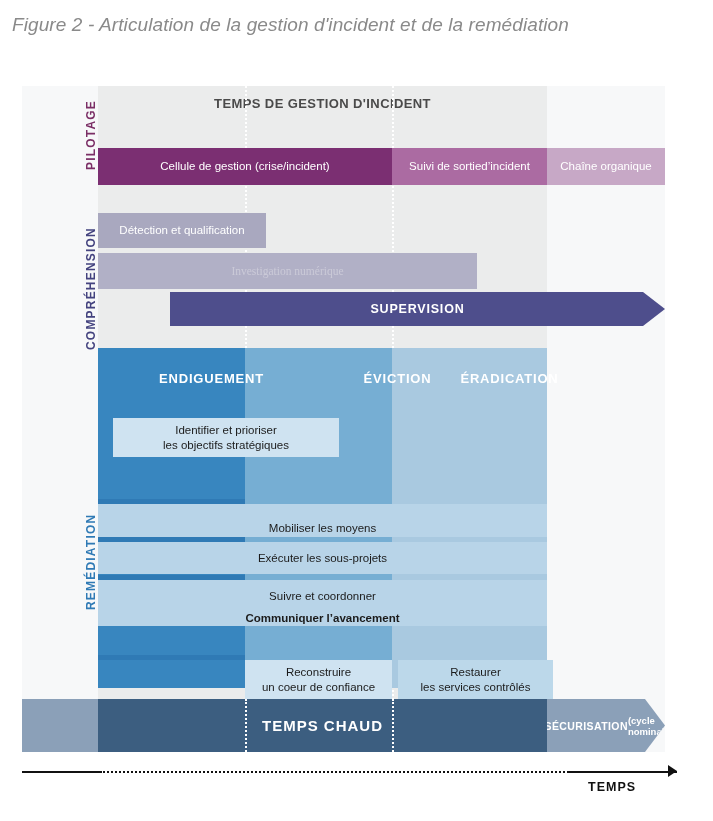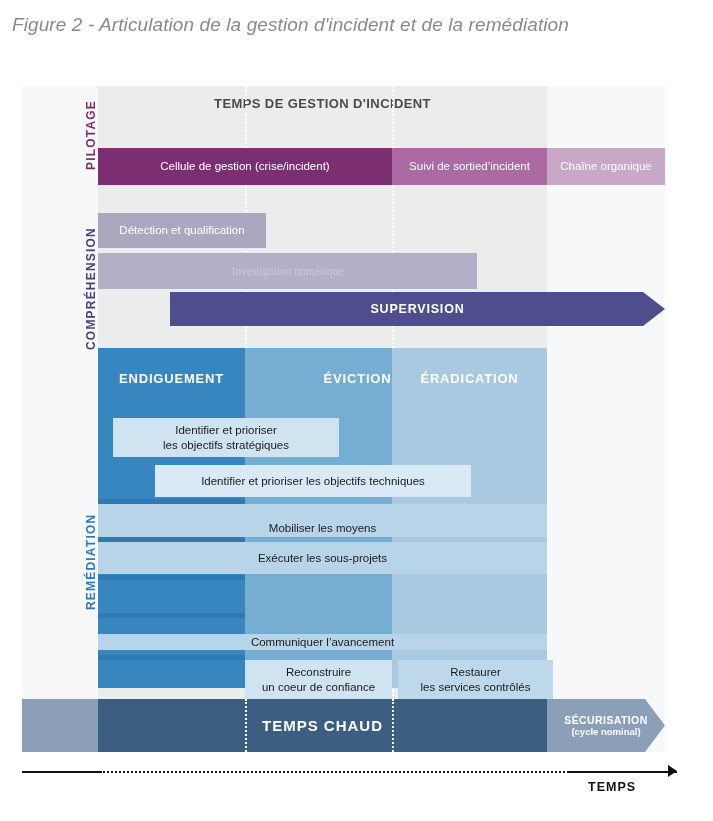--- a/index.html
+++ b/index.html
@@ -64,57 +64,57 @@
 
   
   .rem-block{position:absolute; left:98px; top:348px; width:449px; height:340px;}
   .col{position:absolute; top:0; height:340px;}
   .col.c1{left:0px;   width:147px; background:#3886bf;}
   .col.c2{left:147px; width:147px; background:#76aed3;}
   .col.c3{left:294px; width:155px; background:#a9c9e0;}
 
   .phase-head{
     position:absolute; top:18px; height:24px; display:flex; align-items:center;
-    justify-content:center; color:#ffffff; font-weight:bold; font-size:13px; letter-spacing:0.8px;
+    justify-content:center; color:#ffffff; font-weight:bold; font-size:13px; letter-spacing:0.8px;margin-left:40px;
   }
   .phase-head.p1{left:0px;   width:147px;}
   .phase-head.p2{left:147px; width:147px;padding-left:39px;}
   .phase-head.p3{left:294px; width:155px;}
 
   
   .task{
     position:absolute; box-sizing:border-box; display:flex;
     align-items:center; justify-content:center; text-align:center;
     color:#1b1b1b; font-size:11.5px; line-height:1.3;
   }
   .t-strat {left:15px;  top:70px;  width:226px; height:39px; background:#cfe3f1;}
   .t-tech  {left:57px;  top:117px; width:316px; height:32px; background:#d9e9f5;}
   .t-mobil {left:0px;   top:156px; width:449px; height:48px; background:#b8d4e8;}
   .t-exec  {left:0px;   top:194px; width:449px; height:32px; background:#b8d4e8;}
   .t-suivre{left:0px;   top:232px; width:449px; height:32px; background:#b8d4e8;}
-  .t-comm  {left:0px;   top:286px; width:449px; height:16px; background:#b8d4e8;}
+  .t-comm  {left:0px;   top:262px; width:449px; height:16px; background:#b8d4e8;font-weight:bold;}
 
   
   .sep{position:absolute; height:5px; left:0; width:449px;}
   .sep i{position:absolute; top:0; height:5px; display:block;}
   .sep i.s1{left:0;    width:147px; background:#2f7ab5;}
   .sep i.s2{left:147px;width:147px; background:#76aed3;}
   .sep i.s3{left:294px;width:155px; background:#a9c9e0;}
 
   
   .t-recon {left:147px; top:312px; width:147px; height:40px; background:#cfe3f1;}
   .t-restau{left:300px; top:312px; width:155px; height:40px; background:#bcd8ea;}
 
   
   .tc-left {position:absolute; left:22px;  top:699px; width:76px;  height:53px; background:#8ba0b8;}
   .tc-main {position:absolute; left:98px;  top:699px; width:449px; height:53px; background:#3c5e80;
             display:flex; align-items:center; justify-content:center;
             color:#ffffff; font-weight:bold; font-size:15px; letter-spacing:1px;}
   .tc-arrow{position:absolute; left:547px; top:699px; width:118px; height:53px; background:#8ba0b8;
-            color:#ffffff; display:flex; flex-direction:column; align-items:center; justify-content:center;
+            color:#ffffff; display:flex; align-items:center; justify-content:center;
             clip-path: polygon(0 0, calc(100% - 20px) 0, 100% 50%, calc(100% - 20px) 100%, 0 100%);}
   .tc-arrow .l1{font-size:10.5px; font-weight:bold; letter-spacing:0.4px;}
   .tc-arrow .l2{font-size:9.5px; font-weight:bold;}
 
   
   .dash-tc{position:absolute; top:699px; height:53px; width:0; border-left:2px dotted #ffffff;}
 
   
   .axis{position:absolute; left:22px; top:771px; width:655px; height:2px;}
   .axis .solid-a{position:absolute; left:0;   top:0; width:78px;  height:2px; background:#111111;}
@@ -166,41 +166,41 @@
     <div class="phase-head p2">ÉVICTION</div>
     <div class="phase-head p3">ÉRADICATION</div>
 
     <div class="task t-strat">
       <div>
         <span>Identifier et prioriser</span><br>
         <span>les objectifs stratégiques</span>
       </div>
     </div>
 
-    <div class="task t-tech">Identifier et prioriser les objectifs techniques</div>
 
     <div class="sep" style="top:151px">
         <i class="s1"></i>
         <i class="s2"></i>
         <i class="s3"></i>
       </div>
     <div class="task t-mobil">Mobiliser les moyens</div>
 
     <div class="sep" style="top:189px">
         <i class="s1"></i>
         <i class="s2"></i>
         <i class="s3"></i>
       </div>
     <div class="task t-exec">Exécuter les sous-projets</div>
 
     <div class="sep" style="top:227px">
         <i class="s1"></i>
         <i class="s2"></i>
         <i class="s3"></i>
       </div>
+    <div class="task t-suivre">Suivre et coordonner</div>
 
     <div class="sep" style="top:265px">
         <i class="s1"></i>
         <i class="s2"></i>
         <i class="s3"></i>
       </div>
     <div class="task t-comm">Communiquer l’avancement</div>
 
     <div class="sep" style="top:307px">
         <i class="s1"></i>

